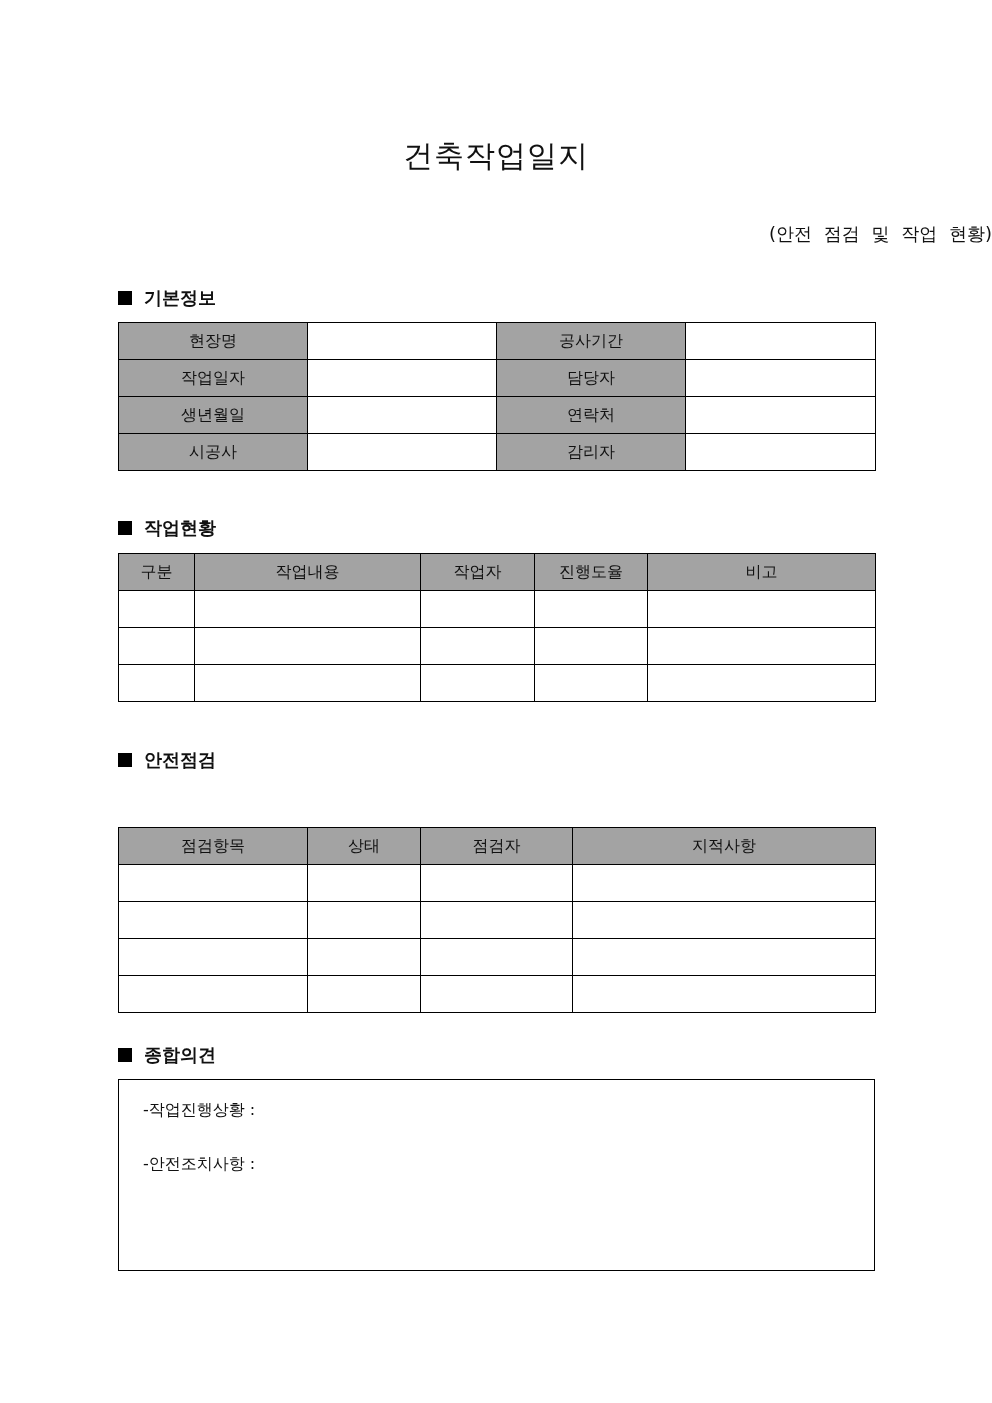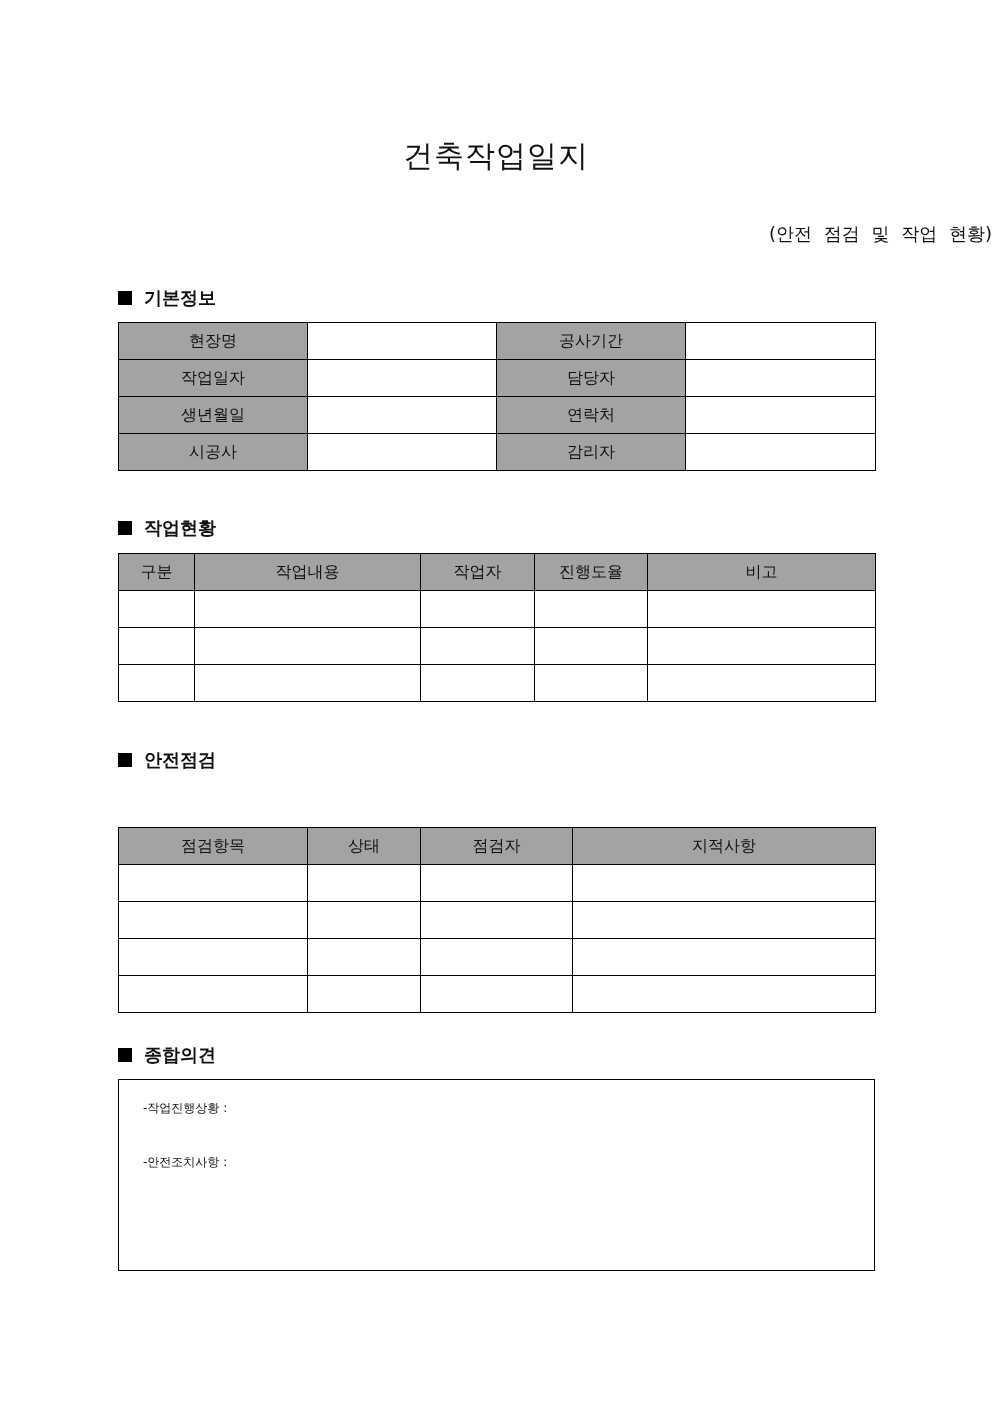--- a/index.html
+++ b/index.html
@@ -5,21 +5,21 @@
   html, body { margin: 0; padding: 0; background: #ffffff; }
   body { width: 992px; height: 1403px; position: relative; font-family: "DejaVu Sans", "Liberation Sans", sans-serif; color: #111; }
   .title { position: absolute; top: 136px; left: 0; width: 992px; text-align: center; font-size: 30px; font-weight: normal; letter-spacing: 1px; }
   .subtitle { position: absolute; top: 222px; left: 0; width: 992px; text-align: right; font-size: 18px; word-spacing: 6px; }
   .section-title { position: absolute; left: 118px; font-size: 18px; font-weight: bold; display: flex; align-items: center; }
   .section-title .sq { display: inline-block; width: 14px; height: 14px; background: #000; margin-right: 12px; }
   table { position: absolute; left: 118px; width: 757px; border-collapse: collapse; table-layout: fixed; }
   td, th { border: 1.5px solid #000; height: 36px; padding: 0; font-size: 16px; font-weight: normal; text-align: center; vertical-align: middle; }
   .hd { background: #a3a3a3; }
   .opinion-box { position: absolute; left: 118px; top: 1079px; width: 755px; height: 190px; border: 1.5px solid #000; }
-  .opinion-line { position: absolute; left: 24px; font-size: 12px; }
+  .opinion-line { position: absolute; left: 24px; font-size: 16px; }
 </style>
 </head>
 <body>
 
 <div class="title">건축작업일지</div>
 <div class="subtitle">(안전 점검 및 작업 현황)</div>
 
 <div class="section-title" style="top:286px;">
   <span class="sq"></span>
   <span>기본정보</span>

